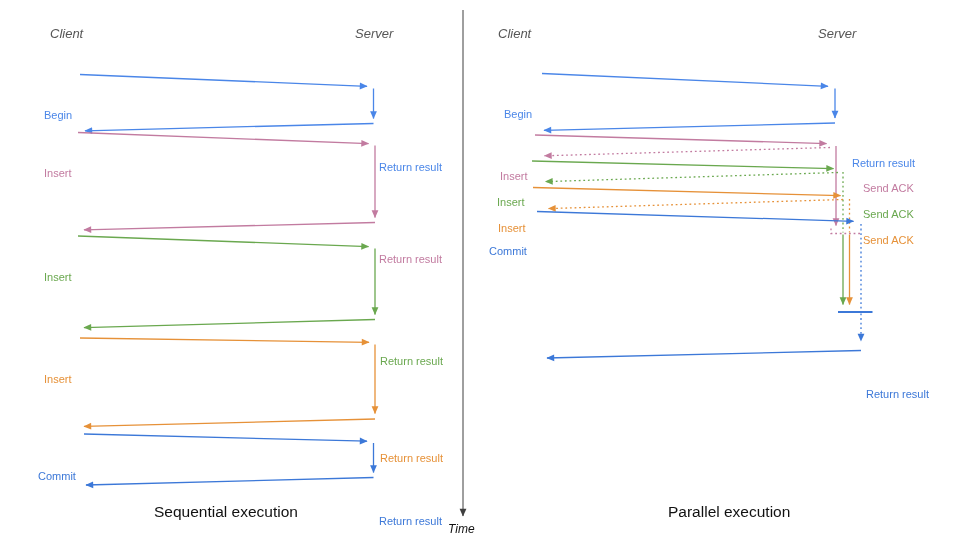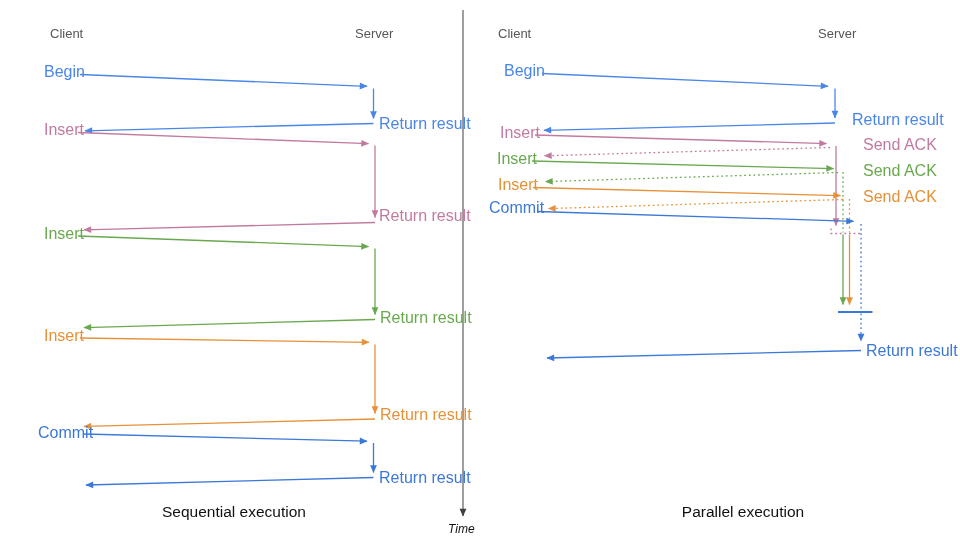--- a/index.html
+++ b/index.html
@@ -2,23 +2,23 @@
 <html><head>
 <meta charset="utf-8">
 <style>
   html,body{margin:0;padding:0;background:#ffffff;}
   .canvas{
     position:relative;width:960px;height:540px;background:#ffffff;overflow:hidden;
     font-family:"Liberation Sans",sans-serif;
   }
   .canvas svg{position:absolute;left:0;top:0;}
   .lbl{position:absolute;white-space:nowrap;line-height:13px;}
-  .hdr{font-size:13px;color:#565656;}
-  .msg{font-size:16px;}
-  .cap{font-size:15.5px;color:#111111;text-align:center;}
+  .hdr{font-size:13px;font-style:italic;color:#565656;}
+  .msg{font-size:11px;margin-top:44px;}
+  .cap{font-size:15.5px;color:#111111;text-align:left;}
   .time{font-size:12px;color:#111111;font-style:italic;}
 </style>
 </head>
 <body>
 
 <div class="canvas">
 
   <svg width="960" height="540" viewBox="0 0 960 540">
     <defs>
       <marker id="m-begin" markerUnits="userSpaceOnUse" markerWidth="9" markerHeight="9" refX="7.6" refY="4.5" orient="auto">

